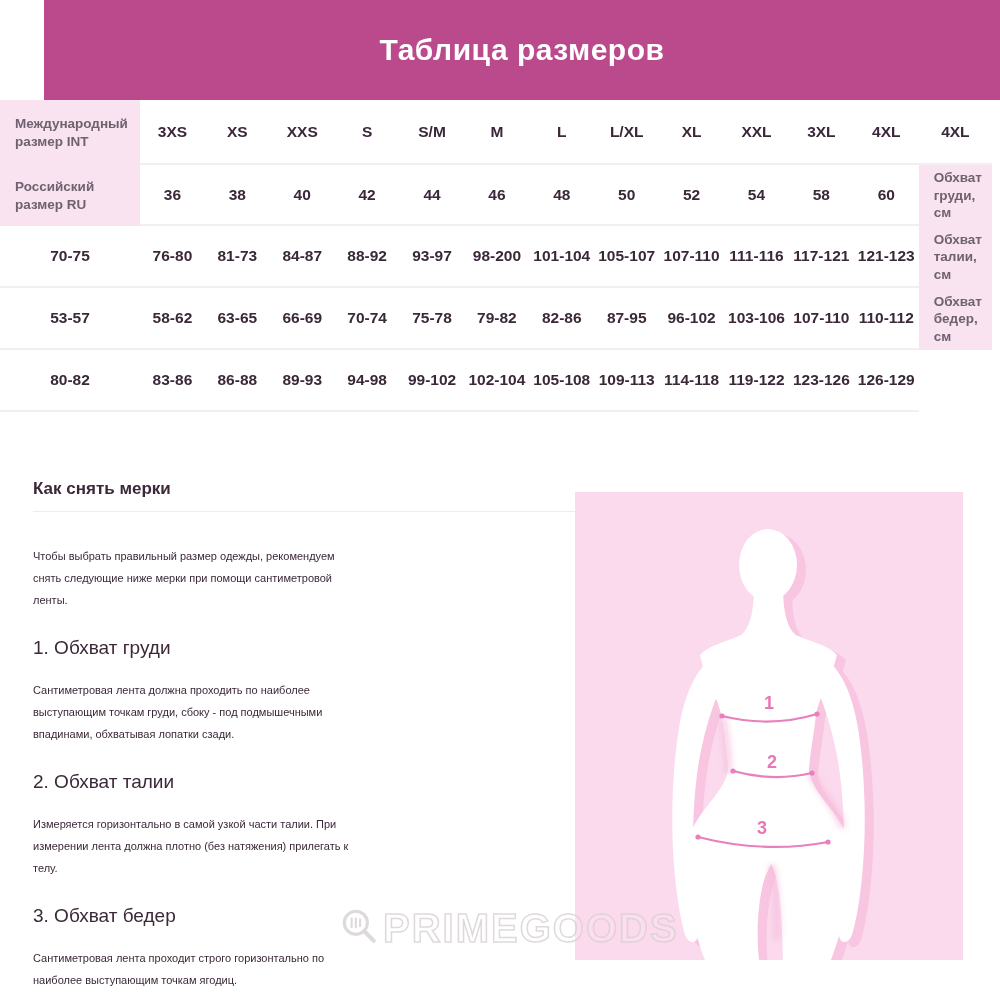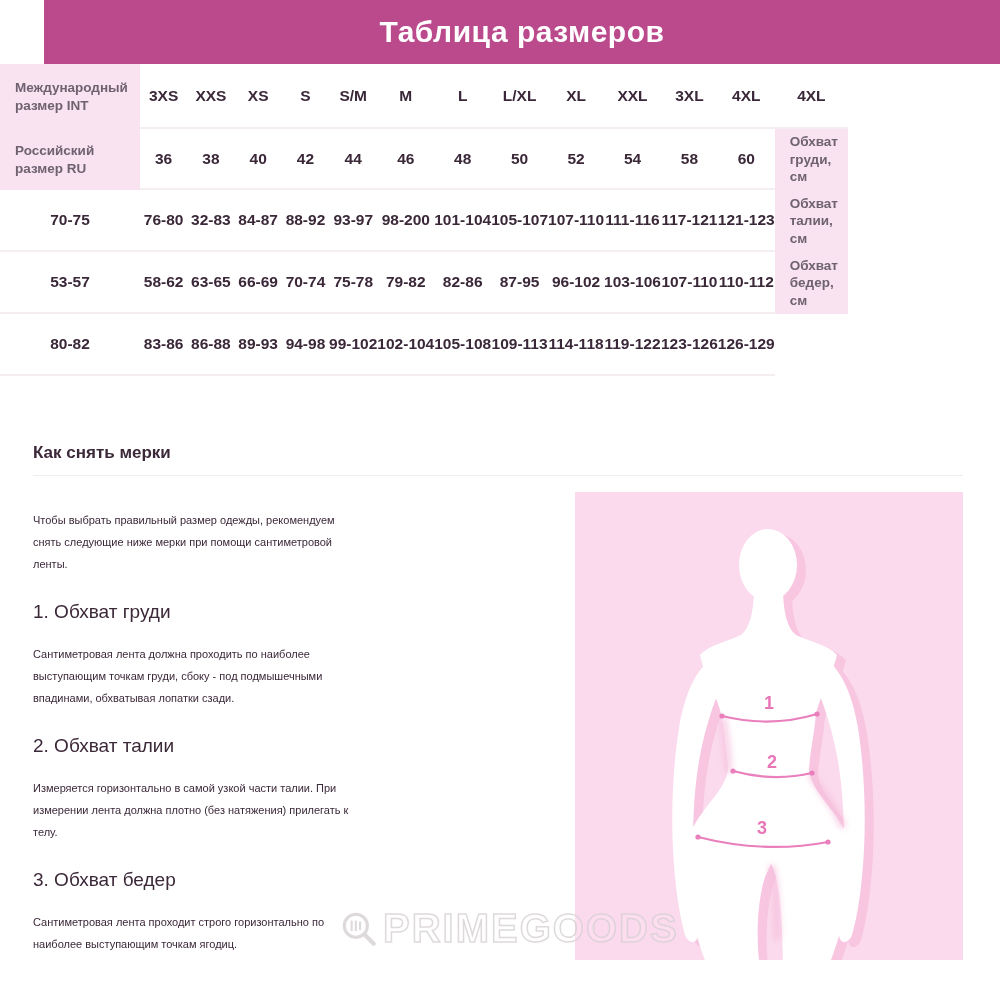--- a/index.html
+++ b/index.html
@@ -1,26 +1,26 @@
 <!DOCTYPE html>
 <html><head>
 <meta charset="utf-8">
 <style>
   * { margin:0; padding:0; box-sizing:border-box; }
   html,body { width:1000px; height:1000px; background:#fff;
     font-family:"Liberation Sans", sans-serif; color:#3B2838; overflow:hidden; }
   .page { position:relative; width:1000px; height:1000px; background:#fff; }
 
   
-  .banner { height:64px; background:#BB4A8C; display:flex; align-items:center; justify-content:center;margin-left:44px; }
+  .banner { height:100px; background:#BB4A8C; display:flex; align-items:center; justify-content:center;margin-left:44px; }
   .banner h1 { color:#fff; font-size:30px; font-weight:700; letter-spacing:.5px; }
 
   
   .size-table { display:grid; grid-template-columns:140px repeat(13, 1fr);
-    grid-template-rows:65px 61px 62px 62px 62px; width:848px; }
+    grid-template-rows:65px 61px 62px 62px 62px; width:992px; }
   .label-cell { background:#FAE3F1; display:flex; align-items:center;
     padding:0 10px 0 15px; font-size:13.5px; font-weight:700; color:#6E6270; line-height:1.3; }
   .value-cell { display:flex; align-items:center; justify-content:center;
     font-size:15.5px; font-weight:600; color:#3A2839; border-bottom:2px solid #F4EEF2;
     white-space:nowrap; }
 
   
   .guide { margin:0 37px 0 33px; padding-top:68px; }
   .guide h2 { font-size:17px; font-weight:700; line-height:1; color:#3B2838; }
   .rule { border:none; border-top:1.5px solid #F1EBEF; margin-top:14px; }
@@ -30,39 +30,39 @@
   .g-title { margin-top:26px; font-size:19px; font-weight:400; line-height:22px; }
   .g-text { margin-top:20px; }
 
   
   .figure-panel { position:absolute; left:575px; top:492px; width:388px; height:468px;
     background:#FBDAED; z-index:1; }
   .figure-panel svg { display:block; width:100%; height:100%; }
   .fig-num { font-family:"Liberation Sans", sans-serif; font-size:18px; font-weight:700; fill:#E977B8; }
 
   
-  .watermark { position:absolute; left:338px; top:906px; display:flex; align-items:flex-end;
+  .watermark { position:absolute; left:338px; top:906px; display:flex; align-items:flex-start;
     gap:3px; z-index:2; opacity:.8; pointer-events:none; }
   .wm-text { font-size:40px; font-weight:700; letter-spacing:2px;
     color:rgba(255,255,255,0.12); -webkit-text-stroke:1.5px #D7D1D4; }
 </style>
 </head>
 <body>
 
 <div class="page">
 
   <header class="banner">
     <h1>Таблица размеров</h1>
   </header>
 
   <div class="size-table" id="sizeTable">
       <div class="label-cell">Международный размер INT</div>
       <div class="value-cell">3XS</div>
+      <div class="value-cell">XS</div>
       <div class="value-cell">XXS</div>
-      <div class="value-cell">XS</div>
       <div class="value-cell">S</div>
       <div class="value-cell">S/M</div>
       <div class="value-cell">M</div>
       <div class="value-cell">L</div>
       <div class="value-cell">L/XL</div>
       <div class="value-cell">XL</div>
       <div class="value-cell">XXL</div>
       <div class="value-cell">3XL</div>
       <div class="value-cell">4XL</div>
       <div class="value-cell">4XL</div>
@@ -75,21 +75,21 @@
       <div class="value-cell">46</div>
       <div class="value-cell">48</div>
       <div class="value-cell">50</div>
       <div class="value-cell">52</div>
       <div class="value-cell">54</div>
       <div class="value-cell">58</div>
       <div class="value-cell">60</div>
       <div class="label-cell">Обхват груди, см</div>
       <div class="value-cell">70-75</div>
       <div class="value-cell">76-80</div>
-      <div class="value-cell">32-83</div>
+      <div class="value-cell">81-73</div>
       <div class="value-cell">84-87</div>
       <div class="value-cell">88-92</div>
       <div class="value-cell">93-97</div>
       <div class="value-cell">98-200</div>
       <div class="value-cell">101-104</div>
       <div class="value-cell">105-107</div>
       <div class="value-cell">107-110</div>
       <div class="value-cell">111-116</div>
       <div class="value-cell">117-121</div>
       <div class="value-cell">121-123</div>

